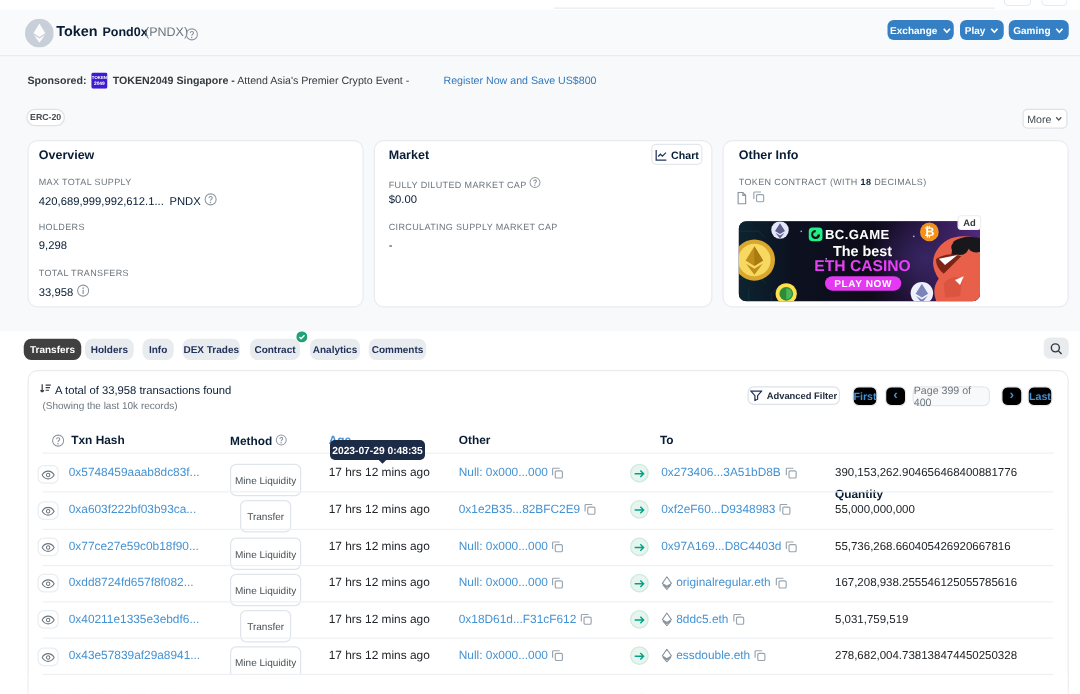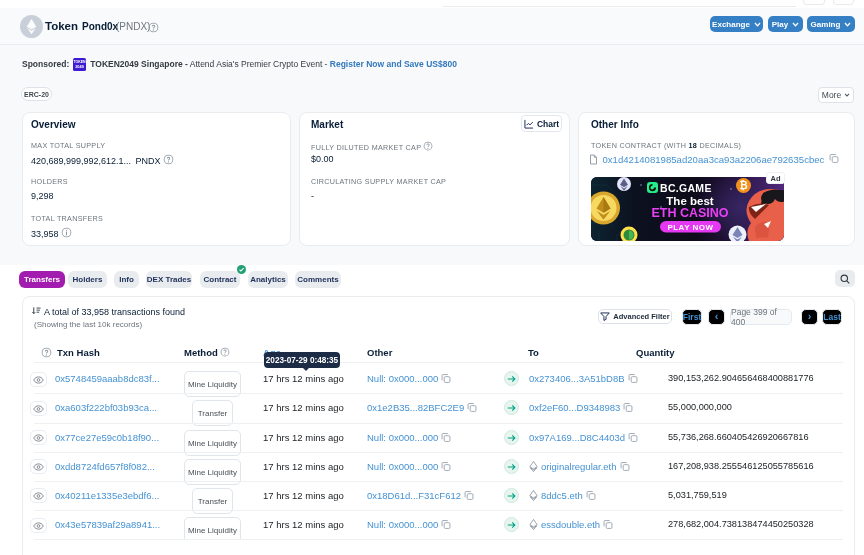--- a/index.html
+++ b/index.html
@@ -33,21 +33,21 @@
 .cardtitle { font-size:10px; font-weight:bold; color:#081d35; }
 .lbl { font-size:7.2px; color:#6c757d; letter-spacing:.3px; }
 .val { font-size:9px; color:#081d35; }
 .qicon { display:inline-block; vertical-align:-1px; }
 #chartbtn { left:521px; top:115px; width:41px; height:17px; background:#fff; border:1px solid #e3e7ed; border-radius:4px; font-size:8.5px; font-weight:bold; color:#081d35; display:flex; align-items:center; justify-content:center; gap:3px; }
 
 #banner { left:591px; top:177px; width:193px; height:64px; border-radius:6px; overflow:hidden; background:#120d22; }
 #adchip { left:766px; top:172px; width:19px; height:12px; background:#fff; border-radius:3px; font-size:7.5px; font-weight:bold; color:#343a40; display:flex; align-items:center; justify-content:center; border:1px solid #eef0f3; }
 
 .tab { top:271px; height:17px; border-radius:6px; background:#e9ecef; color:#21325b; font-size:8px; font-weight:bold; display:flex; align-items:center; justify-content:center; }
-.tabactive { background:#a21caf; color:#fff; }
+.tabactive { background:#404040; color:#fff; }
 #searchbtn { left:835px; top:270px; width:20px; height:17px; background:#e9ecef; border-radius:5px; display:flex; align-items:center; justify-content:center; }
 
 #tablecard { left:22px; top:296px; width:833px; height:266px; background:#fff; border:1px solid #e9ecef; border-radius:8px; }
 #totaltxt { left:31px; top:306px; font-size:9px; color:#081d35; }
 #showingtxt { left:34px; top:320px; font-size:8px; color:#6c757d; }
 #advfilter { left:598px; top:309px; width:74px; white-space:nowrap; height:15px; background:#fff; border:1px solid #dde2ea; border-radius:5px; font-size:7.5px; font-weight:bold; color:#222e3e; display:flex; align-items:center; justify-content:center; gap:3px; }
 .pgbtn { top:309px; height:16px; background:#000000; border:1px solid #e4e9f0; border-radius:5px; font-size:8.5px; font-weight:bold; color:#4492d3; display:flex; align-items:center; justify-content:center; }
 .pginfo { background:#f8f9fa; color:#6c757d; font-weight:normal; }
 
 .th { top:347px; font-size:9.5px; font-weight:bold; color:#081d35; }
@@ -95,21 +95,21 @@
       <path d="M1 1.2 L4 4.6 L7 1.2"></path>
     </svg></div>
 
 <div class="abs" id="sponsor">
   <span style="font-weight:bold;">Sponsored:</span>
   <svg width="13" height="13" viewBox="0 0 12 12" style="margin-top:2px;">
       <rect width="12" height="12" rx="1.5" fill="#3e1bd2"></rect>
       <text x="6" y="5" font-size="3.2" fill="#fff" text-anchor="middle" font-weight="bold">TOKEN</text>
       <text x="6" y="9.5" font-size="3.6" fill="#fff" text-anchor="middle" font-weight="bold">2049</text>
     </svg>
-  <span><b>TOKEN2049 Singapore -</b> Attend Asia's Premier Crypto Event - <a class="link" style="font-weight:bold;color:#3279bd;">Register Now and Save US$800</a></span>
+  <span><b>TOKEN2049 Singapore -</b> Attend Asia's Premier Crypto Event - <a class="link" style="font-weight:normal;color:#3279bd;margin-left:25px;">Register Now and Save US$800</a></span>
 </div>
 
 <div class="abs" id="erc20">ERC-20</div>
 <div class="abs" id="morebtn">More <svg width="6" height="4" viewBox="0 0 8 6" fill="none" stroke="#555" stroke-width="1.6">
       <path d="M1 1.2 L4 4.6 L7 1.2"></path>
     </svg></div>
 
 <div class="abs card" id="card1"></div>
 <div class="abs card" id="card2"></div>
 <div class="abs card" id="card3"></div>
@@ -144,21 +144,20 @@
 <div class="abs lbl" style="left:311px;top:177px;">CIRCULATING SUPPLY MARKET CAP</div>
 <div class="abs val" style="left:311px;top:191px;">-</div>
 
 <div class="abs cardtitle" style="left:591px;top:119px;">Other Info</div>
 <div class="abs lbl" style="left:591px;top:141px;">TOKEN CONTRACT (WITH <b style="color:#081d35;">18</b> DECIMALS)</div>
 <div class="abs" style="left:589px;top:152px;white-space:nowrap;line-height:11px;">
   <svg width="9" height="11" viewBox="0 0 12 14" fill="none" stroke="#8a949e" stroke-width="1.2" style="vertical-align:-1.5px;">
       <path d="M2 1h5l3 3v9H2z"></path>
       <path d="M7 1v3h3"></path>
     </svg>
-  <a class="link" style="font-size:9.6px;">0x1d4214081985ad20aa3ca93a2206ae792635cbec</a>
   <svg width="10" height="11" viewBox="0 0 14 14" fill="none" stroke="#9aa4ae" stroke-width="1.3" style="vertical-align:-1px;">
       <rect x="4.5" y="4.5" width="8" height="8" rx="1.5"></rect>
       <path d="M9.5 1.5h-7a1 1 0 0 0-1 1v7"></path>
     </svg>
 </div>
 <div class="abs" id="banner">
   <svg width="193" height="64" viewBox="0 0 193 64">
     <defs>
       <linearGradient id="bg1" x1="0" y1="0" x2="1" y2="0">
         <stop offset="0" stop-color="#0d2430"></stop>
@@ -265,21 +264,21 @@
   </svg>
 <div class="abs th" style="left:57px;">Txn Hash</div>
 <div class="abs th" style="left:184px;">Method
   <svg class="qicon" width="10" height="10" viewBox="0 0 16 16" fill="#8a949e">
       <path d="M8 1a7 7 0 1 0 0 14A7 7 0 0 0 8 1zm0 1.2a5.8 5.8 0 1 1 0 11.6A5.8 5.8 0 0 1 8 2.2zm-.2 8.5a.9.9 0 1 0 0 1.8.9.9 0 0 0 0-1.8zM8 4a2.5 2.5 0 0 0-2.5 2.4h1.3c0-.6.5-1.1 1.2-1.1s1.2.5 1.2 1.1c0 .4-.2.6-.8 1-.6.5-1 .9-1 1.7v.4h1.3v-.3c0-.4.2-.6.8-1.1.7-.5 1-1 1-1.7A2.4 2.4 0 0 0 8 4z"></path>
     </svg>
 </div>
 <div class="abs th" style="left:263px;color:#4492d3;">Age</div>
 <div class="abs th" style="left:367px;">Other</div>
 <div class="abs th" style="left:528px;">To</div>
-<div class="abs th" style="left:636px;">Quantity</div>
+<div class="abs th" style="left:668px;margin-top:43px;">Quantity</div>
 <div class="abs sep" style="top:362px;"></div>
 <div class="abs" id="tooltip">2023-07-29 0:48:35</div>
 
 <div class="abs eyebtn" style="top:372px;">
     <svg width="11" height="8" viewBox="0 0 16 11" fill="none" stroke="#6c757d" stroke-width="1.2">
       <path d="M1 5.5 C3 2 5.5 1 8 1 s5 1 7 4.5 C13 9 10.5 10 8 10 S3 9 1 5.5z"></path>
       <circle cx="8" cy="5.5" r="2"></circle>
     </svg>
   </div>
 <a class="abs hashlink" style="left:55px;top:373px;">0x5748459aaab8dc83f...</a>

